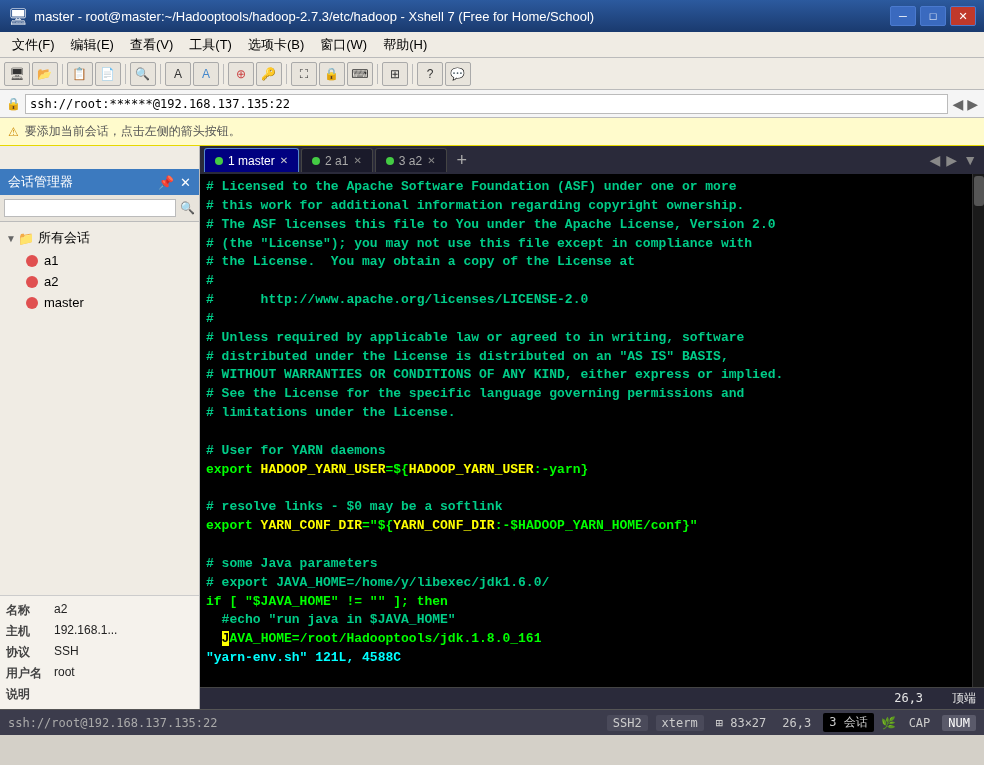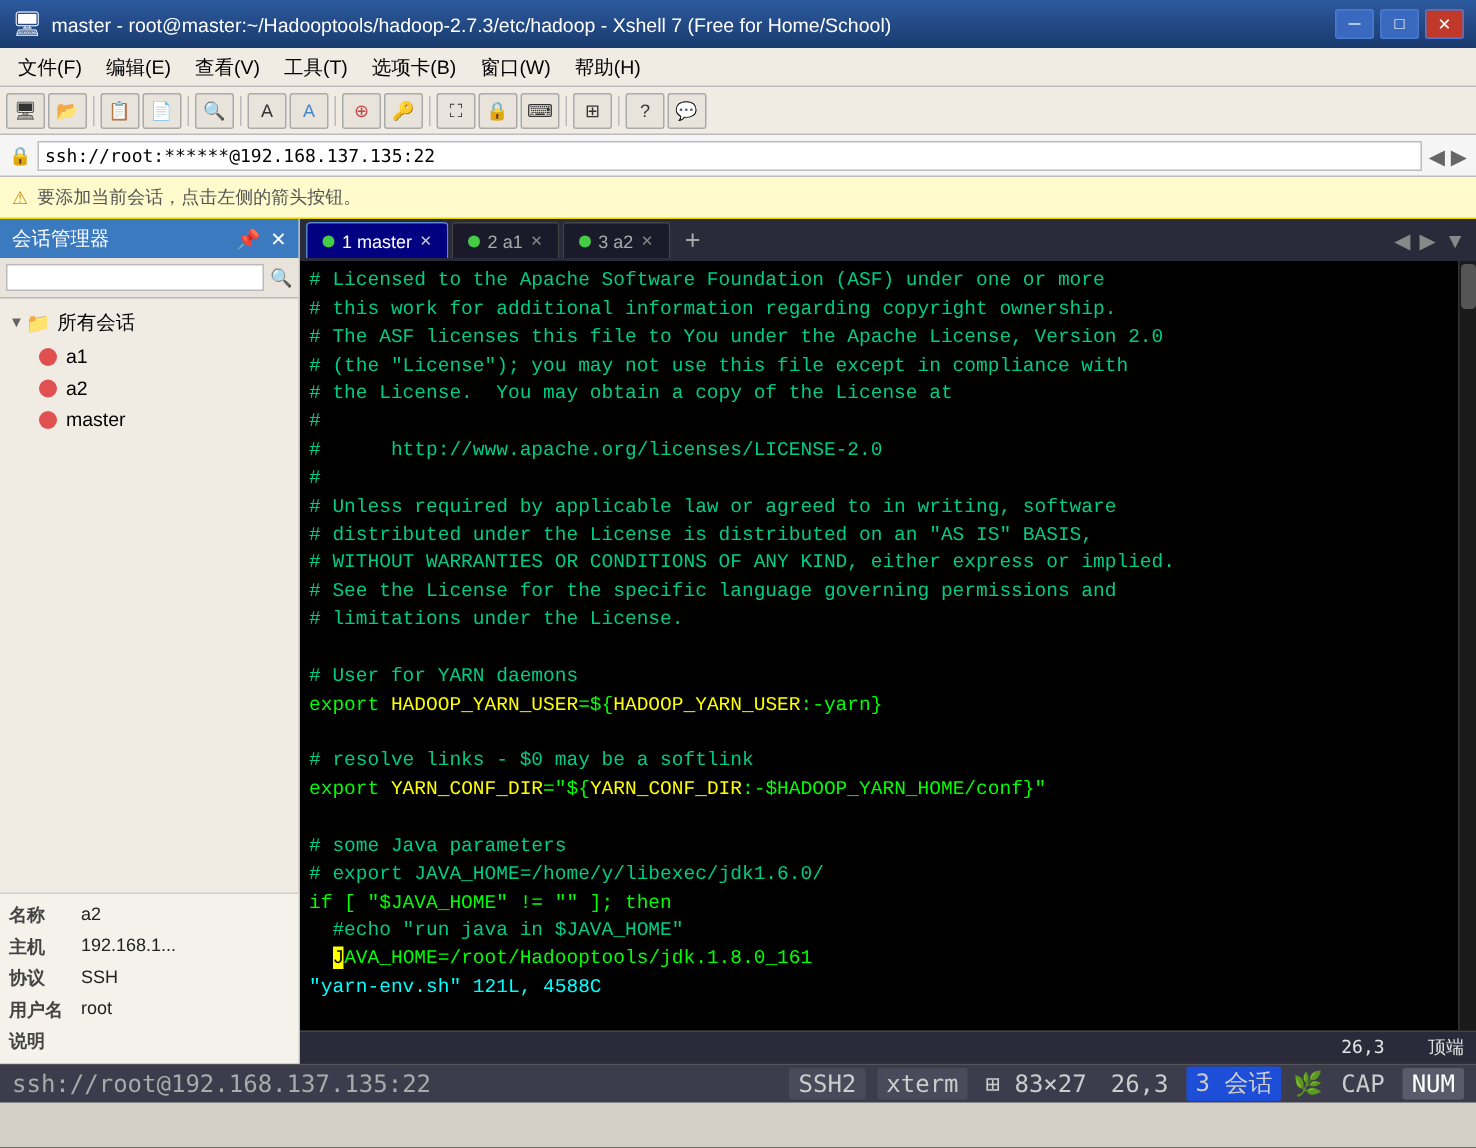--- a/index.html
+++ b/index.html
@@ -114,20 +114,21 @@
       height: 100%;
     }
     #session-header {
       background: #3c7abf;
       color: white;
       font-size: 13px;
       padding: 4px 8px;
       display: flex;
       align-items: center;
       justify-content: space-between;
+      margin-top: 23px;
     }
     #session-tree {
       flex: 1;
       overflow-y: auto;
       padding: 4px 0;
     }
 
     
     #props-panel {
       background: #f5f2ec;
@@ -340,21 +341,21 @@
 
       <div style="color:#aaa;padding:2px 8px;cursor:pointer;font-size:18px;align-self:center;">+</div>
 
       <div style="flex:1;"></div>
 
       <div style="color:#888;font-size:14px;cursor:pointer;padding:0 3px;align-self:center;">◀</div>
       <div style="color:#888;font-size:14px;cursor:pointer;padding:0 3px;align-self:center;">▶</div>
       <div style="color:#888;font-size:14px;cursor:pointer;padding:0 3px;align-self:center;">▼</div>
     </div>
 
-    <div id="terminal-container" style="flex:1;display:flex;overflow:hidden;">
+    <div id="terminal-container" style="flex:1;display:flex;overflow:hidden;font-weight:bold;">
       <div id="terminal" style="flex:1;background:#000000;color:#00ff00;font-family:'Courier New',Courier,monospace;font-size:13px;padding:4px 6px;overflow-y:auto;line-height:1.45;">
         <span class="t-line t-comment"># Licensed to the Apache Software Foundation (ASF) under one or more</span>
         <span class="t-line t-comment"># this work for additional information regarding copyright ownership.</span>
         <span class="t-line t-comment"># The ASF licenses this file to You under the Apache License, Version 2.0</span>
         <span class="t-line t-comment"># (the "License"); you may not use this file except in compliance with</span>
         <span class="t-line t-comment"># the License.  You may obtain a copy of the License at</span>
         <span class="t-line t-comment">#</span>
         <span class="t-line t-comment">#      http://www.apache.org/licenses/LICENSE-2.0</span>
         <span class="t-line t-comment">#</span>
         <span class="t-line t-comment"># Unless required by applicable law or agreed to in writing, software</span>
@@ -384,23 +385,23 @@
 
     <div style="background:#2a2a3a;color:#aaa;height:22px;display:flex;align-items:center;padding:0 8px;font-size:12px;font-family:monospace;border-top:1px solid #444;justify-content:space-between;">
       <span style="color:#00ccff;"></span>
       <span style="color:#e5e5e5;">
         <span>26,3</span>&nbsp;&nbsp;&nbsp;&nbsp;<span>顶端</span>
       </span>
     </div>
   </div>
 </div>
 
-<div id="bottom-bar" style="background:#3c3c4c;color:#ccc;height:26px;display:flex;align-items:center;padding:0 8px;font-size:16px;font-family:monospace;gap:8px;border-top:1px solid #555;">
+<div id="bottom-bar" style="background:#3c3c4c;color:#ccc;height:26px;display:flex;align-items:center;padding:0 8px;font-size:12px;font-family:monospace;gap:8px;border-top:1px solid #555;">
   <span style="flex:1;color:#aaa;">ssh://root@192.168.137.135:22</span>
   <span style="background:#4a4a5a;padding:1px 6px;border-radius:2px;">SSH2</span>
   <span style="background:#4a4a5a;padding:1px 6px;border-radius:2px;">xterm</span>
   <span style="padding:1px 4px;">⊞ 83×27</span>
   <span style="padding:1px 4px;">26,3</span>
-  <span style="background:#1d4ed8;padding:1px 6px;border-radius:2px;text-align:right;">3 会话</span>
+  <span style="background:#000000;padding:1px 6px;border-radius:2px;text-align:right;">3 会话</span>
   <span style="color:#44cc44;">🌿</span>
   <span style="padding:1px 4px;">CAP</span>
   <span style="background:#5a5a6a;padding:1px 6px;border-radius:2px;color:white;">NUM</span>
 </div>
 
 </body></html>

